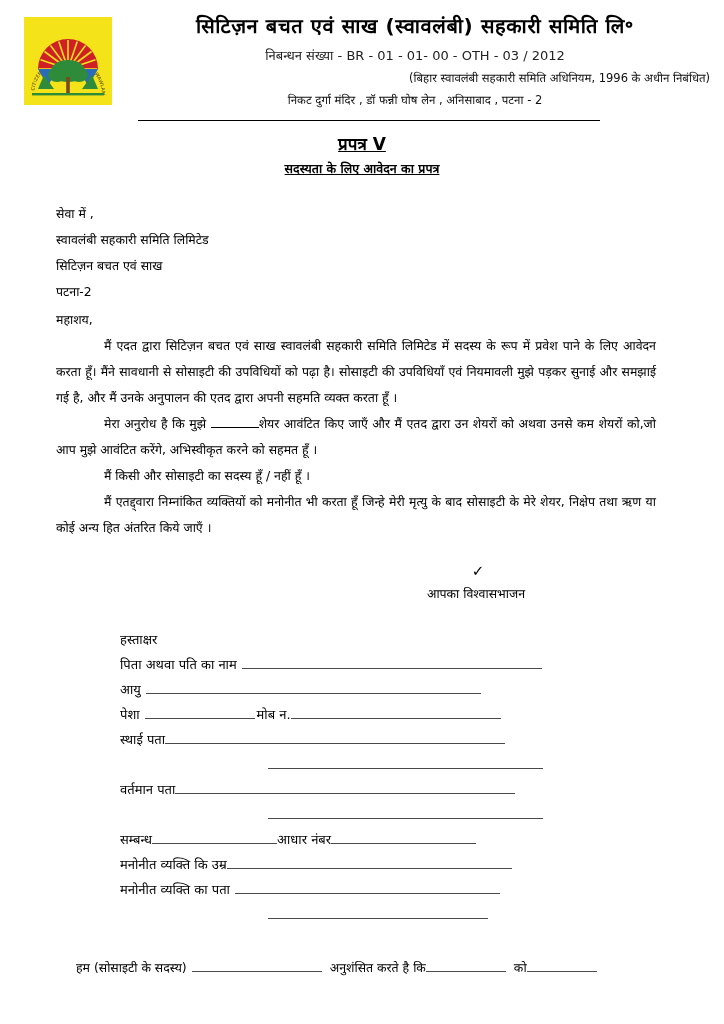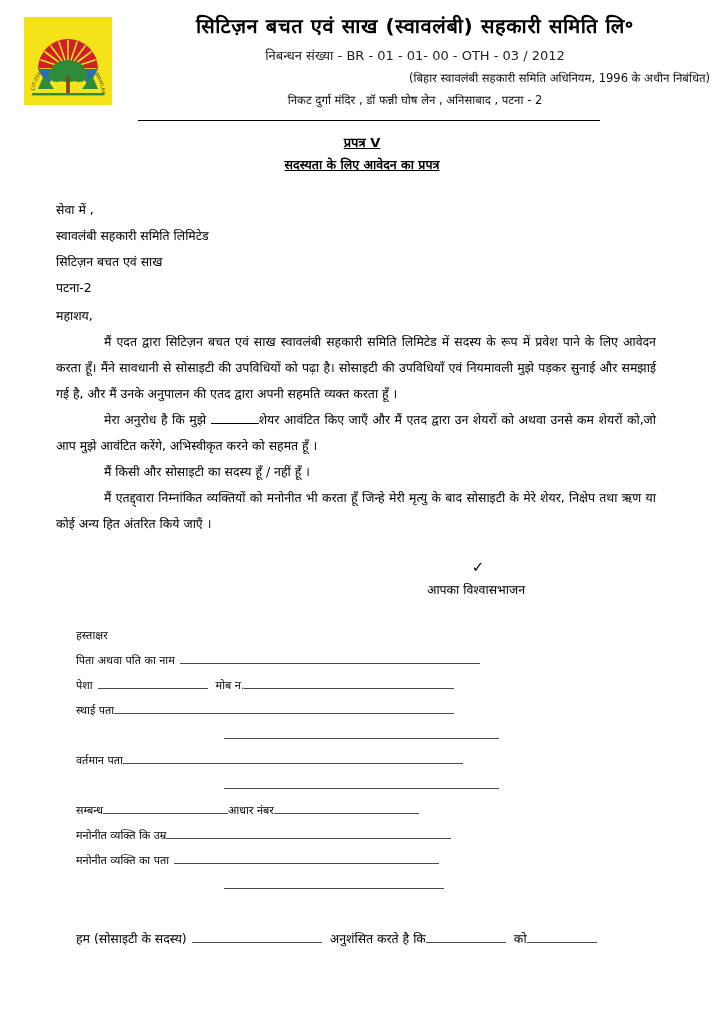--- a/index.html
+++ b/index.html
@@ -87,21 +87,21 @@
     border-top: 1px solid #000;
   }
 
   
   .form-title-wrap {
     margin-top: 20px;
     text-align: center;
     font-family: "DejaVu Sans", "Liberation Sans", sans-serif;
   }
   .form-title-1 {
-    font-size: 13px;
+    font-size: 17px;
     font-weight: 700;
     text-decoration: underline;
     display: inline-block;
     margin-bottom: 5px;
   }
   .form-title-2 {
     font-size: 12.5px;
     font-weight: 700;
     text-decoration: underline;
     display: block;
@@ -151,23 +151,23 @@
     font-size: 15px;
     line-height: 16px;
     margin-bottom: 2px;
     padding-left: 4px;
   }
   .signoff-label { display: block; }
 
   
   .fields {
     margin-top: 20px;
-    padding: 0 68px 0 76px;
-    font-family: "DejaVu Sans", "Liberation Sans", sans-serif;
-    font-size: 11px;
+    padding: 0 68px 0 120px;
+    font-family: "DejaVu Sans", "Liberation Sans", sans-serif;
+    font-size: 13px;
     line-height: 25px;
   }
   .field-row {
     white-space: nowrap;
     display: block;
     height: 25px;
   }
   .field-label { display: inline; }
   .rule {
     display: inline-block;
@@ -299,23 +299,26 @@
   <div class="fields">
 
     <span class="field-row">
       <span class="field-label">हस्ताक्षर</span>
     </span>
 
     <span class="field-row">
       <span class="field-label">पिता अथवा पति का नाम</span><span class="rule gap w-300"></span>
     </span>
 
-
-    <span class="field-row">
-      <span class="field-label">पेशा</span><span class="rule gap w-110"></span><span class="field-label" style="margin-left:8px;">मोब न.</span><span class="rule w-210"></span>
+    <span class="field-row">
+      <span class="field-label">आयु</span><span class="rule gap w-335"></span>
+    </span>
+
+    <span class="field-row">
+      <span class="field-label">पेशा</span><span class="rule gap w-110"></span><span class="field-label" style="margin-left:2px;">मोब न.</span><span class="rule w-210"></span>
     </span>
 
     <span class="field-row">
       <span class="field-label">स्थाई पता</span><span class="rule w-340"></span>
     </span>
 
     <span class="field-row indent-rule-row">
       <span class="rule w-275"></span>
     </span>
 

